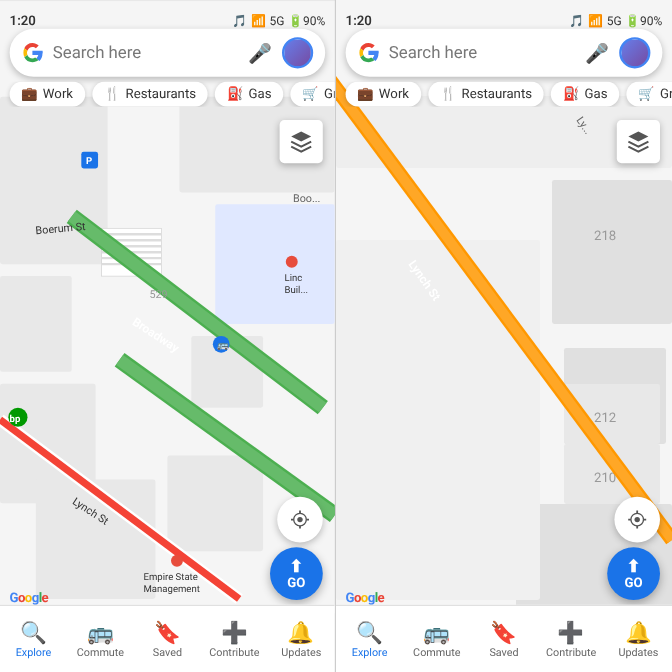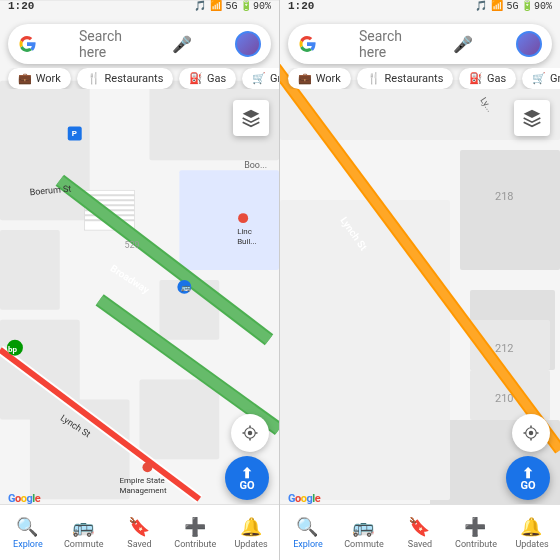--- a/index.html
+++ b/index.html
@@ -19,27 +19,26 @@
       overflow: hidden;
       background: #e8e8e8;
       border-right: 1px solid #ccc;
     }
 
     
     .status-bar {
       height: 24px;
       background: transparent;
       display: flex;
-      align-items: flex-start;
+      align-items: flex-end;
       justify-content: space-between;
       padding: 0 8px;
       position: absolute;
       top: 0; left: 0; right: 0;
       z-index: 10;
-      font-family: Liberation Mono, monospace;
     }
     .status-time {
       font-size: 11px;
       font-weight: 600;
       color: #333;
     }
     .status-icons {
       display: flex;
       align-items: center;
       gap: 3px;
@@ -54,21 +53,20 @@
       left: 8px;
       right: 8px;
       height: 40px;
       background: #fff;
       border-radius: 24px;
       display: flex;
       align-items: center;
       padding: 0 10px;
       z-index: 10;
       box-shadow: 0 2px 6px rgba(0,0,0,0.25);
-      gap: 35px;
     }
     .google-g {
       width: 18px;
       height: 18px;
       margin-right: 8px;
       flex-shrink: 0;
     }
     .search-text {
       flex: 1;
       font-size: 14px;

